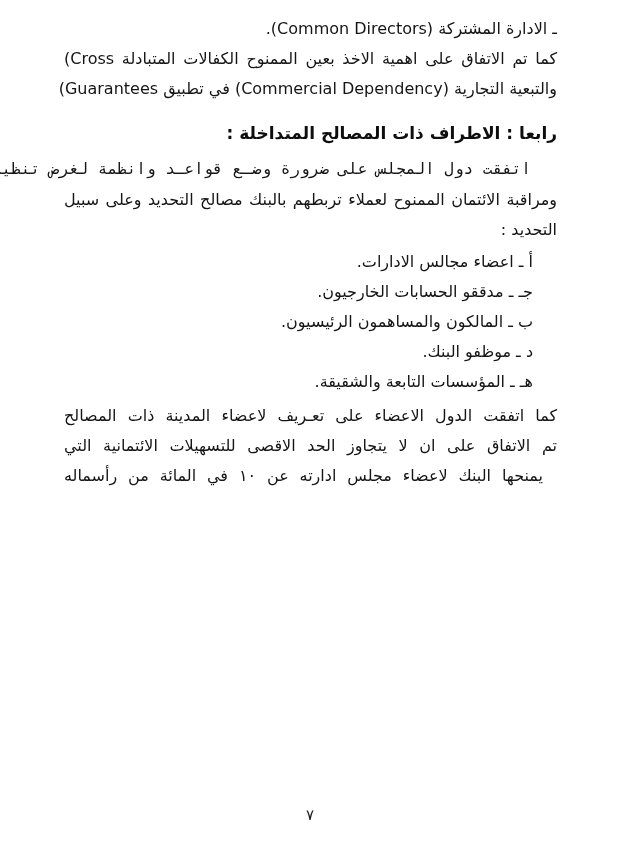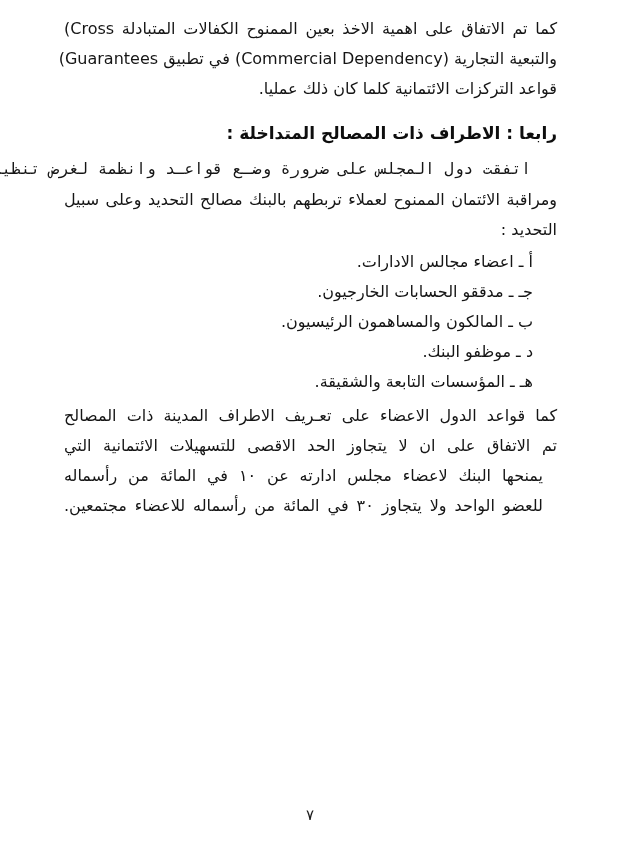--- a/index.html
+++ b/index.html
@@ -65,48 +65,47 @@
     color: #1c1c1c;
   }
 </style>
 </head>
 <body>
 
 <div class="page">
   <div class="doc">
 
     <p class="para">
+      <span class="line right">ـ الادارة المشتركة (Common Directors).</span>
       <span class="line just">كما تم الاتفاق على اهمية الاخذ بعين الممنوح الكفالات المتبادلة ‎(Cross</span>
       <span class="line just">والتبعية التجارية (Commercial Dependency) في تطبيق ‎(Guarantees</span>
-      <span class="line right">قواعد التركزات الائتمانية كلما كان ذلك عمليا.</span>
     </p>
 
     <h2 class="heading h-fourth">رابعا : الاطراف ذات المصالح المتداخلة :</h2>
 
     <p class="para">
       <span class="line just indent">اتفقت دول المجلس على ضرورة وضـع قواعـد وانظمة لغرض تنظيم</span>
       <span class="line just">ومراقبة الائتمان الممنوح لعملاء تربطهم بالبنك مصالح التحديد وعلى سبيل</span>
       <span class="line right">التحديد :</span>
     </p>
 
     <div class="list">
       <span class="line right list-item">أ ـ اعضاء مجالس الادارات.</span>
       <span class="line right list-item">جـ ـ مدققو الحسابات الخارجيون.</span>
       <span class="line right list-item">ب ـ المالكون والمساهمون الرئيسيون.</span>
       <span class="line right list-item">د ـ موظفو البنك.</span>
       <span class="line right list-item">هـ ـ المؤسسات التابعة والشقيقة.</span>
     </div>
 
     <p class="para para-def">
-      <span class="line just">كما قواعد الدول الاعضاء على تعـريف الاطراف المدينة ذات المصالح</span>
+      <span class="line just">كما اتفقت الدول الاعضاء على تعـريف لاعضاء المدينة ذات المصالح</span>
     </p>
 
 
     <p class="para">
       <span class="line just">تم الاتفاق على ان لا يتجاوز الحد الاقصى للتسهيلات الائتمانية التي</span>
       <span class="line just ind-sm">يمنحها البنك لاعضاء مجلس ادارته عن ١٠ في المائة من رأسماله</span>
-      <span class="line just ind-sm">للعضو الواحد ولا يتجاوز ٣٠ في المائة من رأسماله للاعضاء مجتمعين.</span>
     </p>
 
   </div>
 
   <div class="pagenum">٧</div>
 </div>
 
 </body></html>

